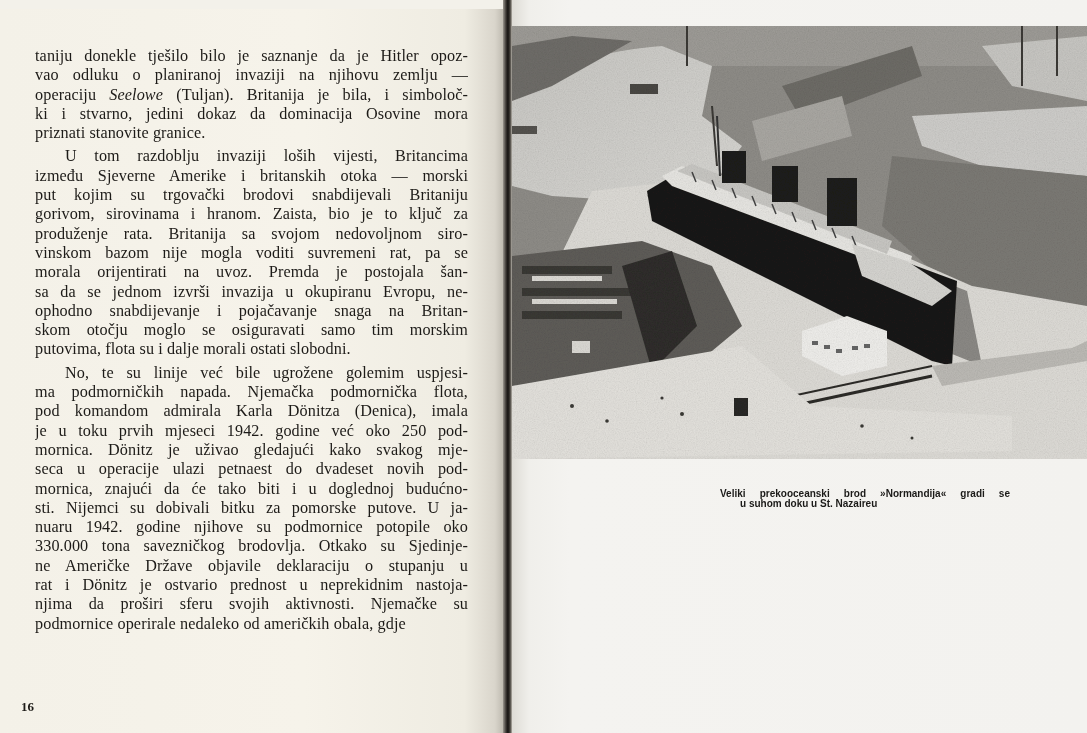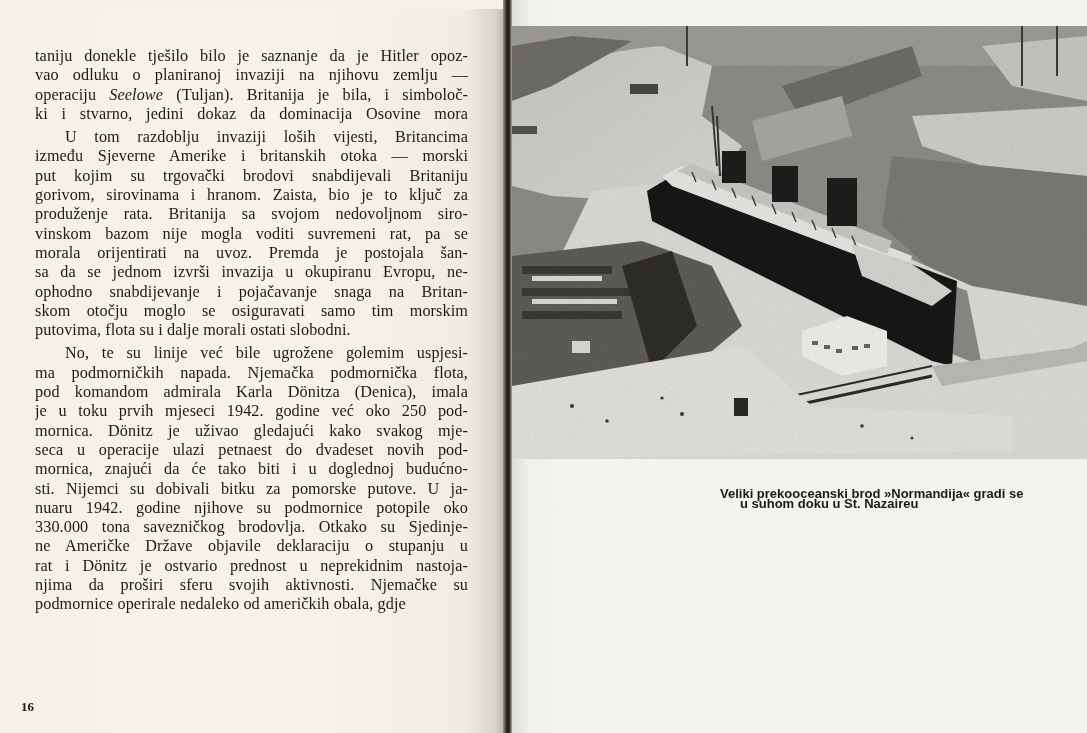--- a/index.html
+++ b/index.html
@@ -38,37 +38,38 @@
       font-size: 13px; font-weight: bold; color: #1d1b18;
     }
     .photo {
       position: absolute; left: 512px; top: 26px; width: 575px; height: 433px;
       overflow: hidden; background: #a9a7a2;
     }
     .photo svg { display: block; }
     .caption {
       position: absolute; left: 720px; top: 489px; width: 290px;
       font-family: "Liberation Sans", "DejaVu Sans", sans-serif;
-      font-weight: bold; font-size: 13px; line-height: 10px; color: #1b1a18;
+      font-weight: bold; font-size: 10px; line-height: 10px; color: #1b1a18;
     }
     .caption .cl { text-align: justify; text-align-last: justify; white-space: nowrap; }
     .caption .cl.last { text-align-last: left; padding-left: 20px; }
   </style>
 </head>
 <body>
 
 <div class="spread">
 
   <div class="page-left">
     <div class="text-block" id="text-block">
         <div>
           <div class="line">taniju donekle tješilo bilo je saznanje da je Hitler opoz-</div>
           <div class="line">vao odluku o planiranoj invaziji na njihovu zemlju —</div>
           <div class="line">operaciju <i>Seelowe</i> (Tuljan). Britanija je bila, i simboloč-</div>
           <div class="line">ki i stvarno, jedini dokaz da dominacija Osovine mora</div>
+          <div class="line last">priznati stanovite granice.</div>
         </div>
         <div class="para-gap"></div>
         <div>
           <div class="line indent">U tom razdoblju invaziji loših vijesti, Britancima</div>
           <div class="line">između Sjeverne Amerike i britanskih otoka — morski</div>
           <div class="line">put kojim su trgovački brodovi snabdijevali Britaniju</div>
           <div class="line">gorivom, sirovinama i hranom. Zaista, bio je to ključ za</div>
           <div class="line">produženje rata. Britanija sa svojom nedovoljnom siro-</div>
           <div class="line">vinskom bazom nije mogla voditi suvremeni rat, pa se</div>
           <div class="line">morala orijentirati na uvoz. Premda je postojala šan-</div>

